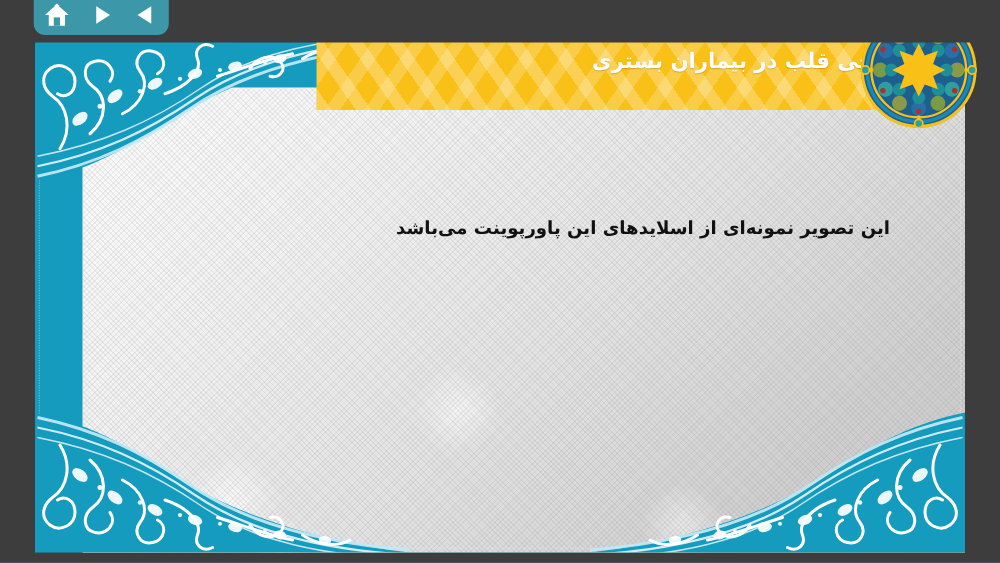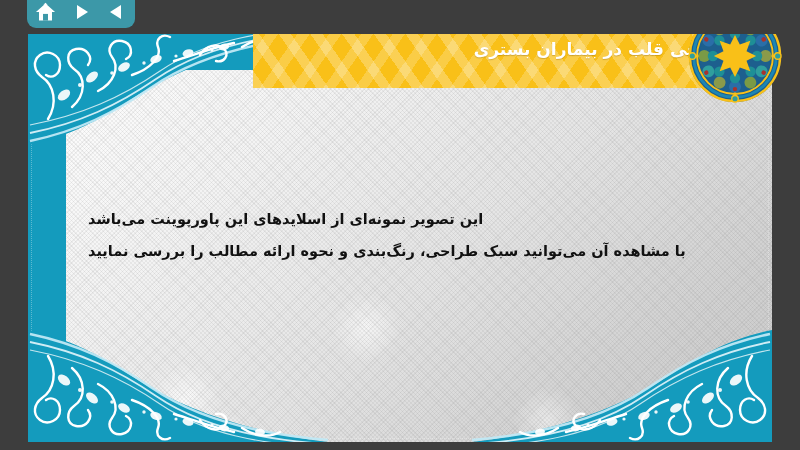--- a/index.html
+++ b/index.html
@@ -93,22 +93,22 @@
     clip-path:polygon(0 0, 100% 0, 66% 100%, 0 100%);
   }
 
   
   #medallion{
     position:absolute;left:687px;top:8px;width:96px;height:96px;z-index:35;
   }
 
   
   #body-text{
-    position:absolute;left:60px;right:60px;top:140px;z-index:25;
-    direction:rtl;text-align:left;color:#111;margin-top:36px;
+    position:absolute;left:46px;right:60px;top:140px;z-index:25;
+    direction:rtl;text-align:right;color:#111;
   }
   #body-text p{
     margin:0 0 11px 0;font-size:14.5px;line-height:21px;font-weight:bold;
     color:#111;white-space:nowrap;
   }
 
   
   .corner{position:absolute;z-index:6;pointer-events:none;}
   #c-tl{left:28px;top:33px;}
   #c-bl{left:28px;top:322px;}
@@ -238,21 +238,20 @@
             <circle cx="84" cy="80" r="1.8"></circle>
           <circle cx="116" cy="90" r="1.7"></circle>
             <circle cx="148" cy="97" r="1.6"></circle>
           <circle cx="184" cy="103" r="1.5"></circle>
         </g>
       </g>
     </svg>
 
     <div id="body-text">
       <p>این تصویر نمونه‌ای از اسلایدهای این پاورپوینت می‌باشد</p>
-      <p>با مشاهده آن می‌توانید سبک طراحی، رنگ‌بندی و نحوه ارائه مطالب را بررسی نمایید</p>
     </div>
 
   </div>
 
   <div id="title-banner">
     <div id="title-pattern"></div>
     <div id="title-text">
       <div>مطالعه بروز عفونت‌های استخوانی پس از</div>
       <div>جراحی قلب در بیماران بستری</div>
     </div>

